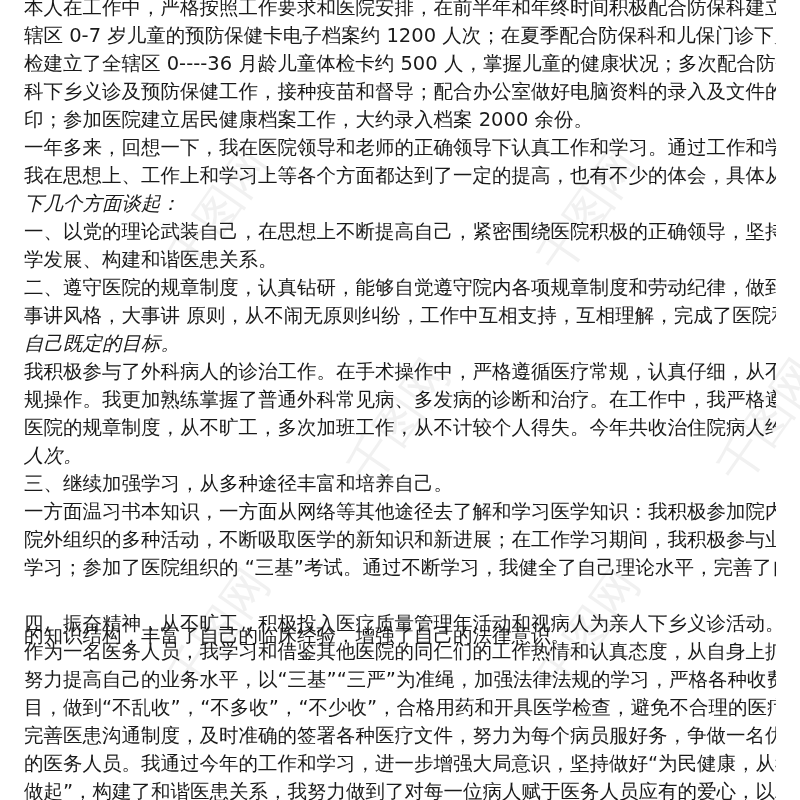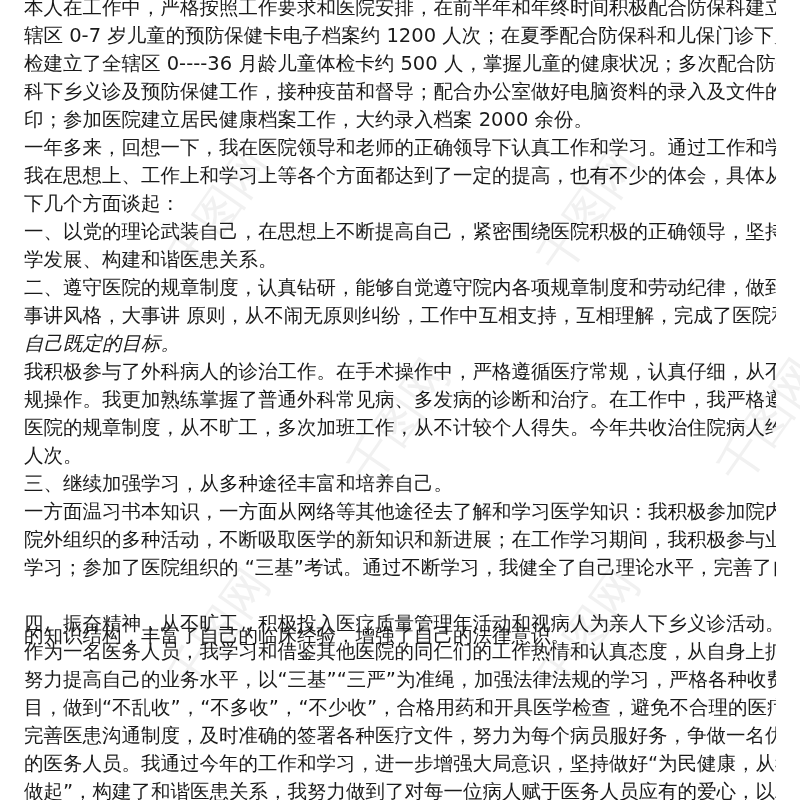--- a/index.html
+++ b/index.html
@@ -65,30 +65,30 @@
       <div class="watermark" style="left: 520px; top: 600px;">千图网</div>
     </div>
   <div id="lines">
       <div class="line" style="top: -6px;">本人在工作中，严格按照工作要求和医院安排，在前半年和年终时间积极配合防保科建立了</div>
       <div class="line" style="top: 22px;">辖区 0-7 岁儿童的预防保健卡电子档案约 1200 人次；在夏季配合防保科和儿保门诊下乡体</div>
       <div class="line" style="top: 50px;">检建立了全辖区 0----36 月龄儿童体检卡约 500 人，掌握儿童的健康状况；多次配合防保</div>
       <div class="line" style="top: 78px;">科下乡义诊及预防保健工作，接种疫苗和督导；配合办公室做好电脑资料的录入及文件的打</div>
       <div class="line short" style="top: 106px;">印；参加医院建立居民健康档案工作，大约录入档案 2000 余份。</div>
       <div class="line" style="top: 134px;">一年多来，回想一下，我在医院领导和老师的正确领导下认真工作和学习。通过工作和学习，</div>
       <div class="line" style="top: 162px;">我在思想上、工作上和学习上等各个方面都达到了一定的提高，也有不少的体会，具体从以</div>
-      <div class="line short" style="top: 190px;">下几个方面谈起：</div>
+      <div class="line short" style="top: 190px; font-style: italic;">下几个方面谈起：</div>
       <div class="line" style="top: 218px;">一、以党的理论武装自己，在思想上不断提高自己，紧密围绕医院积极的正确领导，坚持科</div>
       <div class="line short" style="top: 246px;">学发展、构建和谐医患关系。</div>
       <div class="line" style="top: 274px;">二、遵守医院的规章制度，认真钻研，能够自觉遵守院内各项规章制度和劳动纪律，做到小</div>
       <div class="line" style="top: 302px;">事讲风格，大事讲 原则，从不闹无原则纠纷，工作中互相支持，互相理解，完成了医院和</div>
       <div class="line short" style="top: 330px; font-style: italic;">自己既定的目标。</div>
       <div class="line" style="top: 358px;">我积极参与了外科病人的诊治工作。在手术操作中，严格遵循医疗常规，认真仔细，从不违</div>
       <div class="line" style="top: 386px;">规操作。我更加熟练掌握了普通外科常见病、多发病的诊断和治疗。在工作中，我严格遵守</div>
       <div class="line" style="top: 414px;">医院的规章制度，从不旷工，多次加班工作，从不计较个人得失。今年共收治住院病人约 120</div>
-      <div class="line short" style="top: 442px;">人次。</div>
+      <div class="line short" style="top: 442px; font-style: italic;">人次。</div>
       <div class="line short bold" style="top: 470px;">三、继续加强学习，从多种途径丰富和培养自己。</div>
       <div class="line" style="top: 498px;">一方面温习书本知识，一方面从网络等其他途径去了解和学习医学知识：我积极参加院内和</div>
       <div class="line" style="top: 526px;">院外组织的多种活动，不断吸取医学的新知识和新进展；在工作学习期间，我积极参与业务</div>
       <div class="line" style="top: 554px;">学习；参加了医院组织的 “三基”考试。通过不断学习，我健全了自己理论水平，完善了自己</div>
       <div class="line short" style="top: 582px; margin-top: 40px;">的知识结构，丰富了自己的临床经验，增强了自己的法律意识。</div>
       <div class="line bold" style="top: 610px;">四、振奋精神，从不旷工，积极投入医疗质量管理年活动和视病人为亲人下乡义诊活动。</div>
       <div class="line" style="top: 638px;">作为一名医务人员，我学习和借鉴其他医院的同仁们的工作热情和认真态度，从自身上抓起，</div>
       <div class="line" style="top: 666px;">努力提高自己的业务水平，以“三基”“三严”为准绳，加强法律法规的学习，严格各种收费项</div>
       <div class="line" style="top: 694px;">目，做到“不乱收”，“不多收”，“不少收”，合格用药和开具医学检查，避免不合理的医疗浪费，</div>
       <div class="line" style="top: 722px;">完善医患沟通制度，及时准确的签署各种医疗文件，努力为每个病员服好务，争做一名优秀</div>

